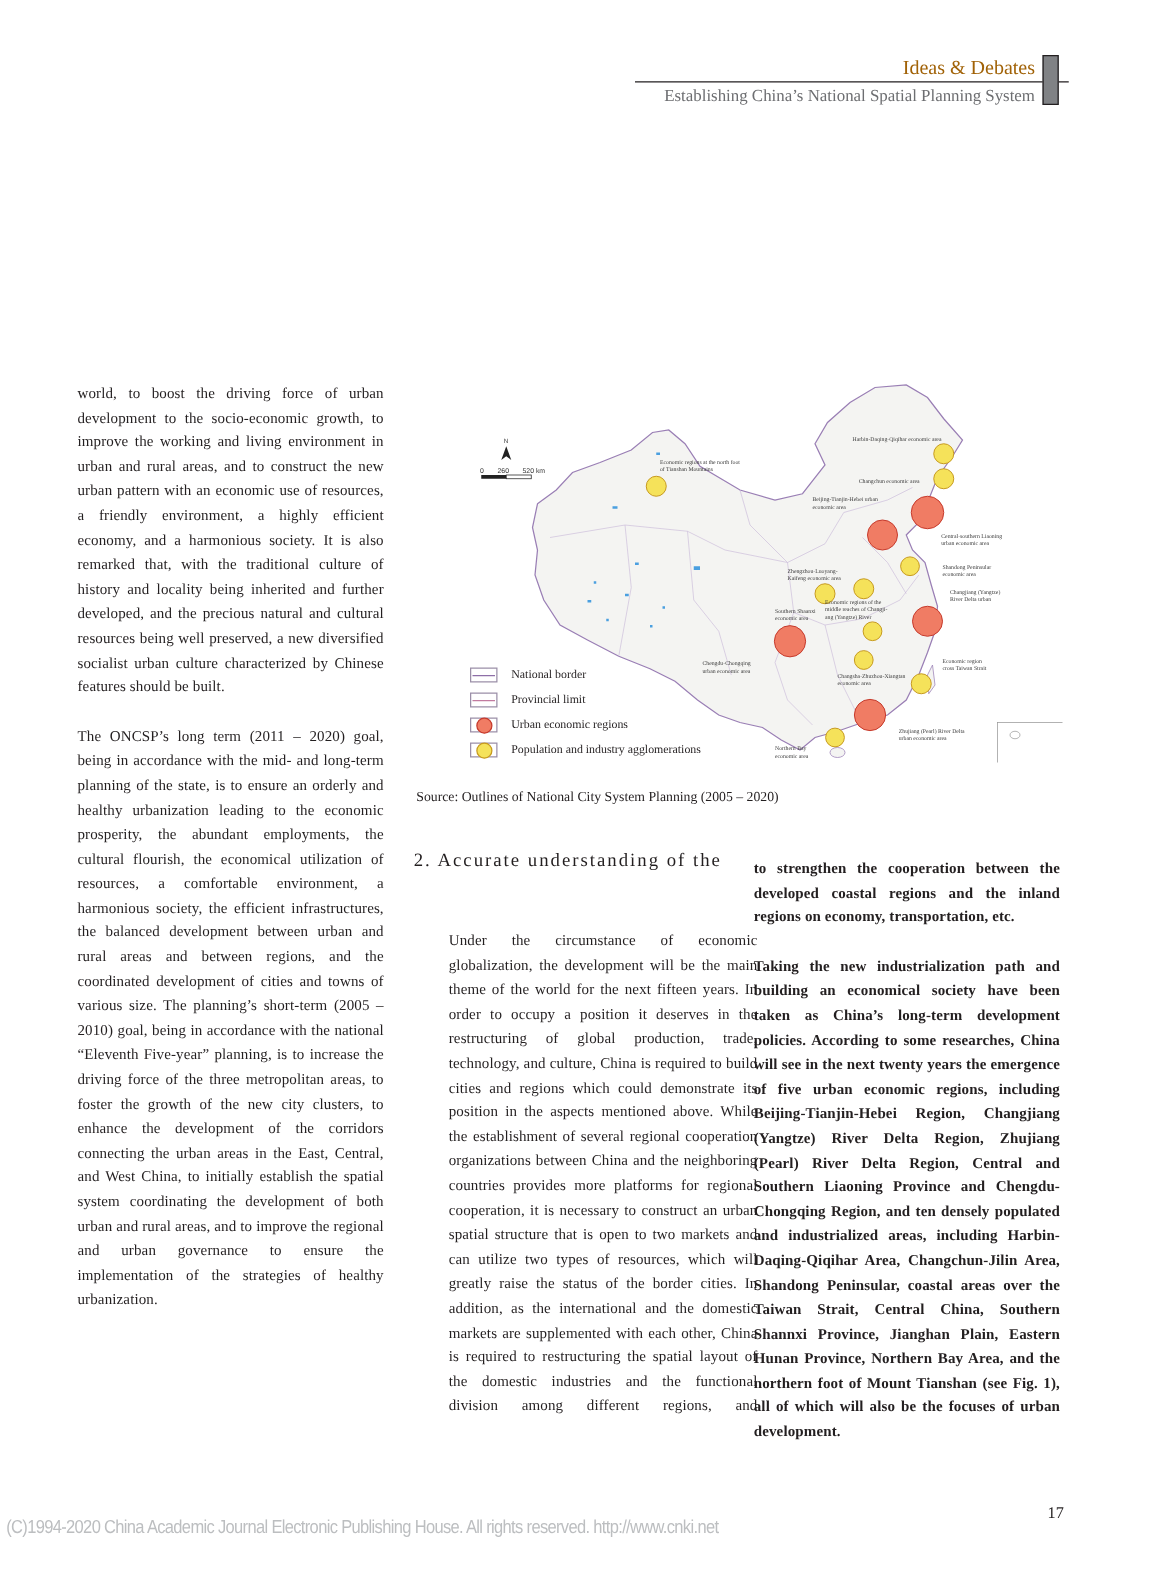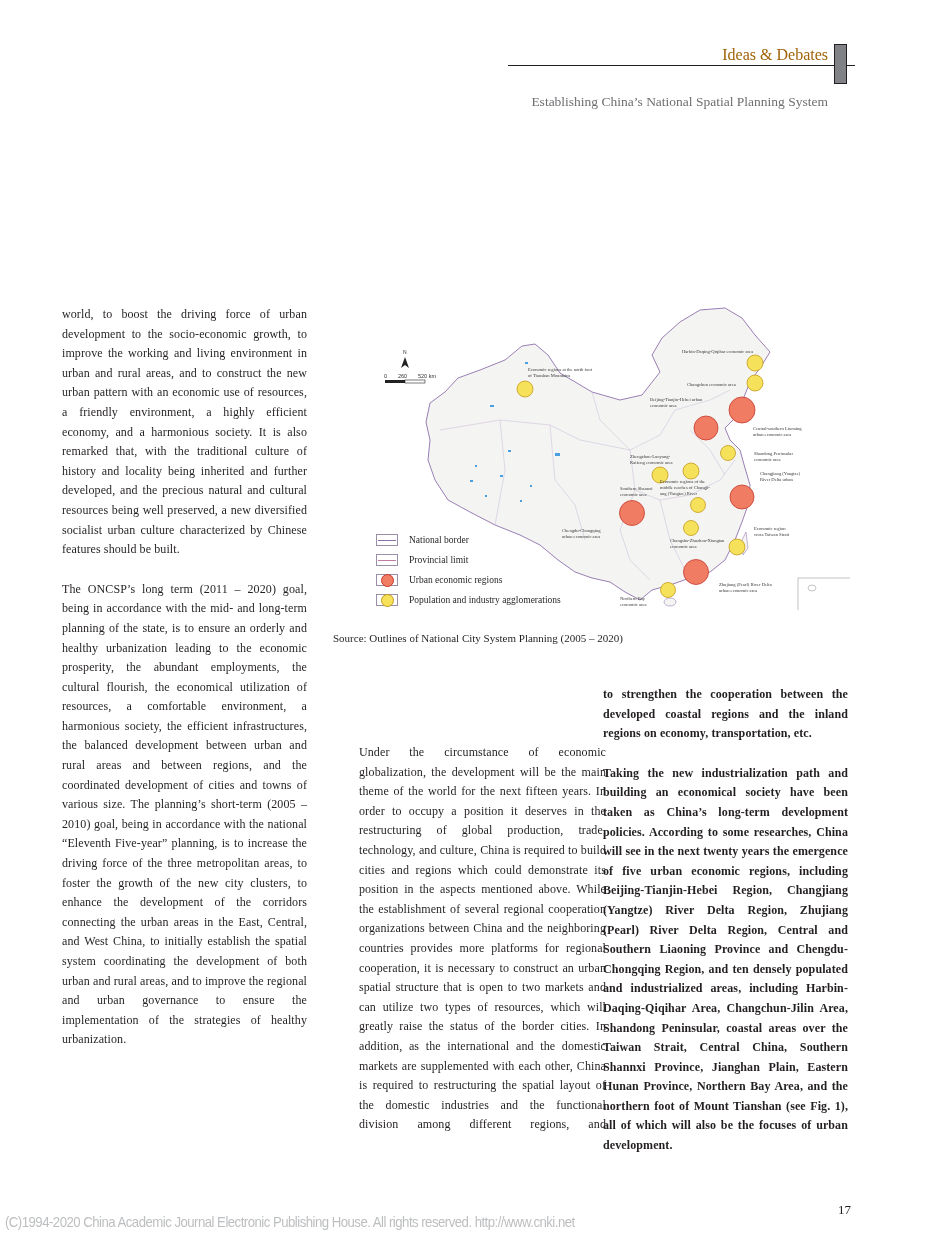--- a/index.html
+++ b/index.html
@@ -2,21 +2,21 @@
 <html><head>
 <meta charset="utf-8">
 <style>
   html, body { margin: 0; padding: 0; background: #ffffff; }
   body { width: 925px; height: 1256px; position: relative; overflow: hidden;
          font-family: "Liberation Serif", "DejaVu Serif", serif; color: #231f20; }
 
   .header { position: absolute; top: 44px; left: 508px; width: 340px; }
   .header-title { position: absolute; right: 20px; top: 0; font-size: 16px; line-height: 22px; color: #a16207; }
   .header-rule { position: absolute; left: 0; top: 21px; width: 347px; height: 1px; background: #231f20; }
-  .header-sub { position: absolute; right: 20px; top: 24px; font-size: 13.5px; line-height: 18px; color: #6d6e71; white-space: nowrap; margin-top: 25px; }
+  .header-sub { position: absolute; right: 20px; top: 24px; font-size: 13.5px; line-height: 18px; color: #6d6e71; white-space: nowrap; }
   .header-tab { position: absolute; left: 326px; top: 0; width: 13px; height: 40px; background: #808285; border: 1px solid #231f20; box-sizing: border-box; }
 
   .col { position: absolute; font-size: 12px; line-height: 19.6px; text-align: justify; text-align-last: justify; letter-spacing: 0.1px; }
   .col p { margin: 0; }
   .col1 { left: 62px; width: 245px; }
   .col2 { left: 331px; width: 247px; }
   .col3 { left: 603px; width: 245px; font-weight: bold; }
   .para { margin: 0; }
   .para-last { text-align-last: left; }
 
@@ -185,20 +185,21 @@
       </span>
     <span>Population and industry agglomerations</span>
   </div>
 </div>
 
 <div class="fig-caption">
   <div>Source: Outlines of National City System Planning (2005 – 2020)</div>
 </div>
 
 <div class="section-title">
+  <span class="l1">2. Accurate understanding of the</span>
 </div>
 
 <div class="col col2" style="top:743px;margin-left:28px;">
   <p class="para">Under the circumstance of economic globalization, the development will be the main theme of the world for the next fifteen years. In order to occupy a position it deserves in the restructuring of global production, trade, technology, and culture, China is required to build cities and regions which could demonstrate its position in the aspects mentioned above. While the establishment of several regional cooperation organizations between China and the neighboring countries provides more platforms for regional cooperation, it is necessary to construct an urban spatial structure that is open to two markets and can utilize two types of resources, which will greatly raise the status of the border cities. In addition, as the international and the domestic markets are supplemented with each other, China is required to restructuring the spatial layout of the domestic industries and the functional division among different regions, and</p>
 </div>
 
 <div class="col col3" style="top:685px;">
   <p class="para para-last">to strengthen the cooperation between the developed coastal regions and the inland regions on economy, transportation, etc.</p>
   <p class="para para-last" style="margin-top:20px;">Taking the new industrialization path and building an economical society have been taken as China’s long-term development policies. According to some researches, China will see in the next twenty years the emergence of five urban economic regions, including Beijing-Tianjin-Hebei Region, Changjiang (Yangtze) River Delta Region, Zhujiang (Pearl) River Delta Region, Central and Southern Liaoning Province and Chengdu-Chongqing Region, and ten densely populated and industrialized areas, including Harbin-Daqing-Qiqihar Area, Changchun-Jilin Area, Shandong Peninsular, coastal areas over the Taiwan Strait, Central China, Southern Shannxi Province, Jianghan Plain, Eastern Hunan Province, Northern Bay Area, and the northern foot of Mount Tianshan (see Fig. 1), all of which will also be the focuses of urban development.</p>
 </div>

